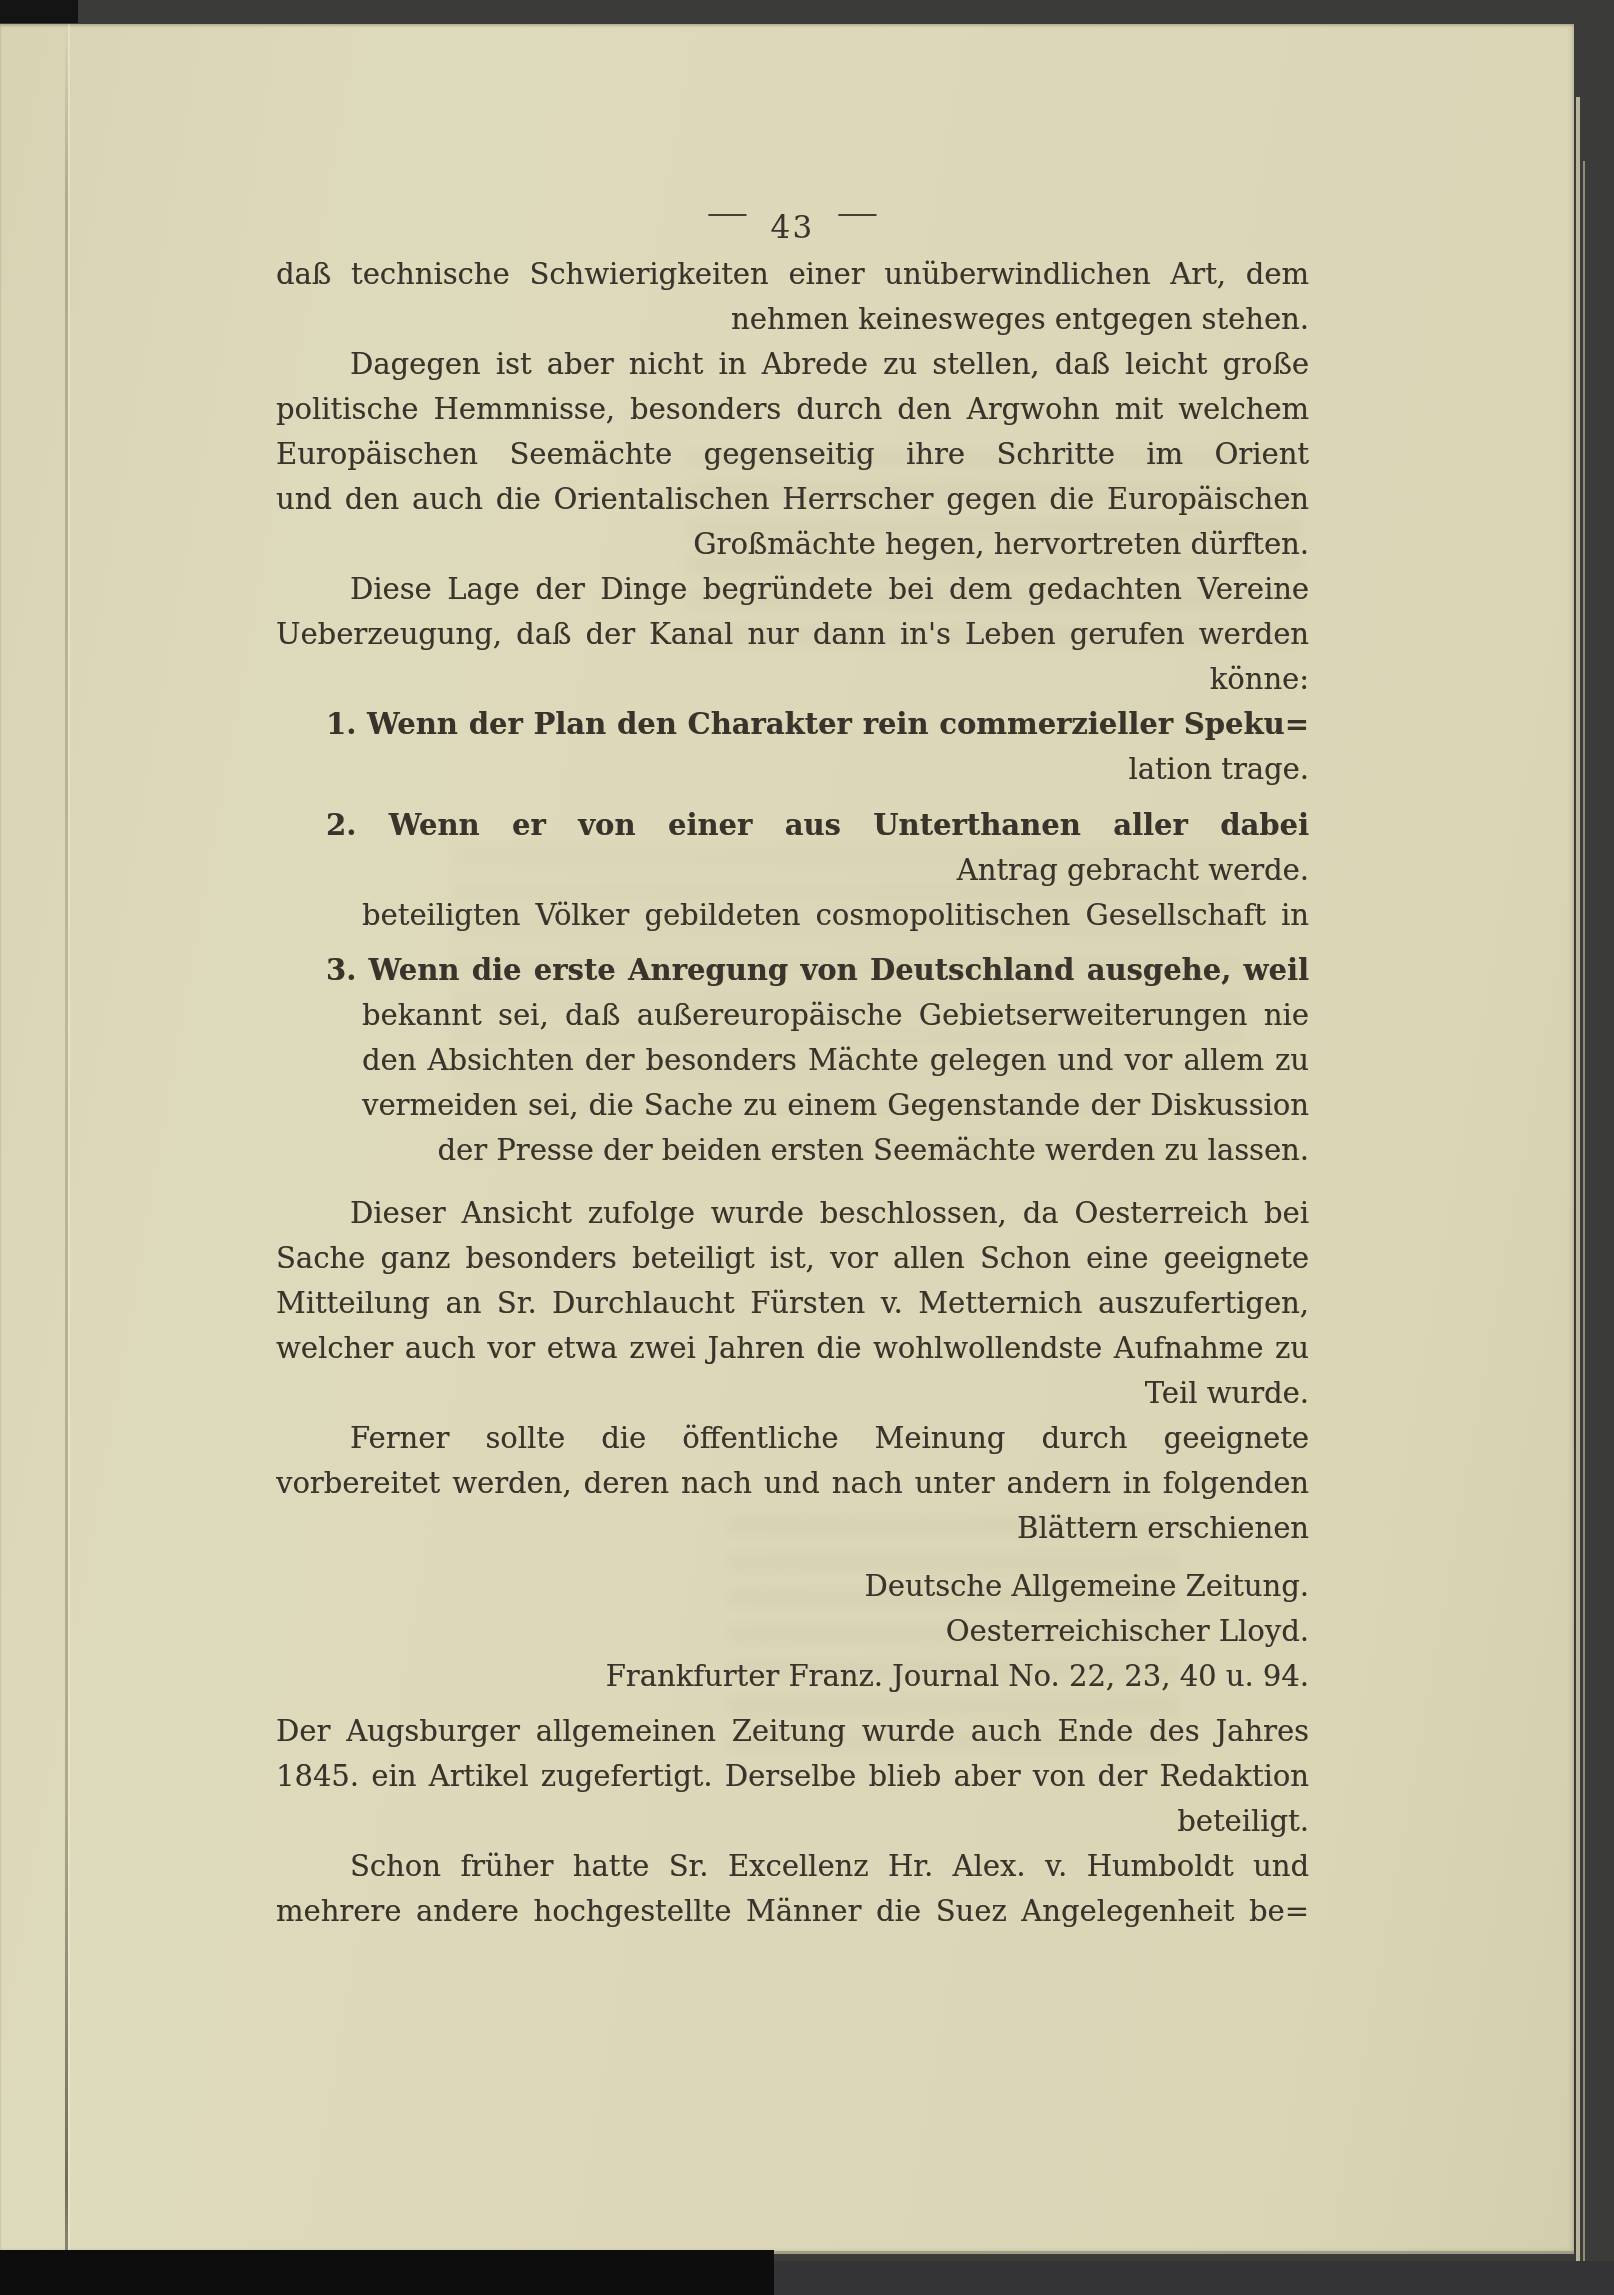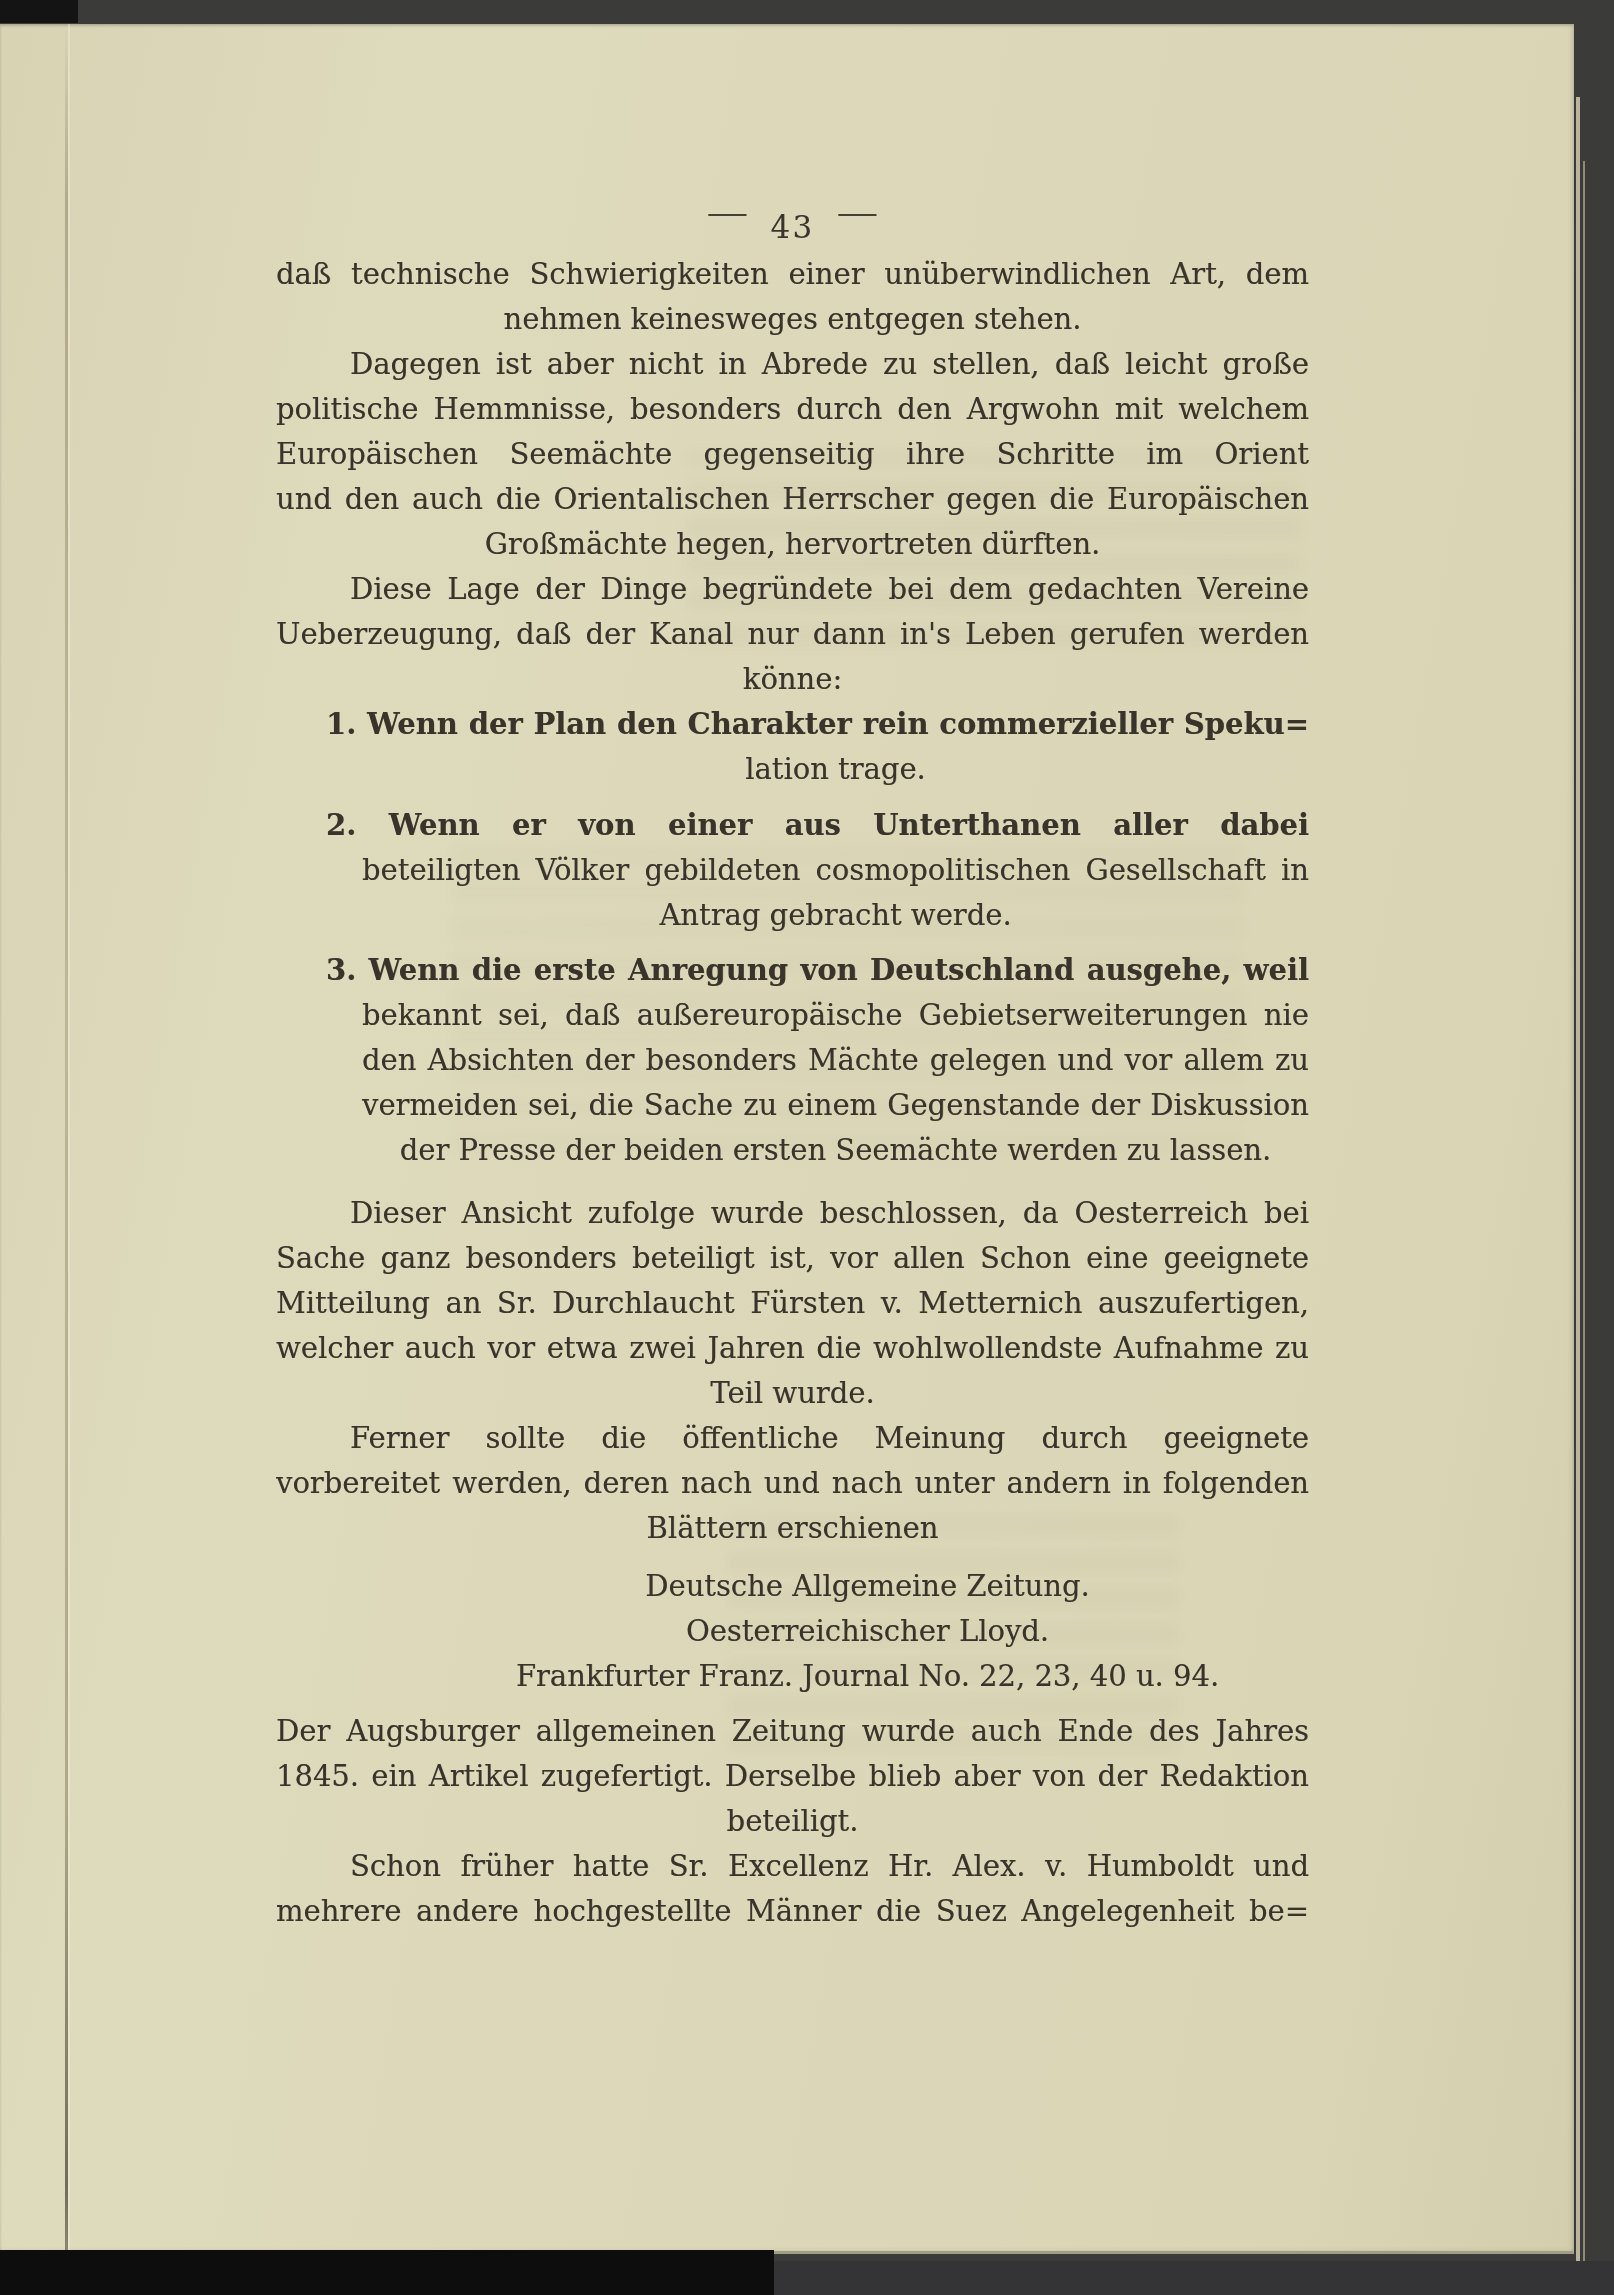--- a/index.html
+++ b/index.html
@@ -47,21 +47,21 @@
     font-size:31px;color:#3a352c;
   }
   .pagehead .dash{display:inline-block;transform:scaleX(1.35);color:#454035;}
   .pagehead .num{letter-spacing:2.4px;margin-top:30px;}
   
   .textblock{
     position:absolute;left:276px;top:228px;width:1033px;
     font-size:29px;color:#39342b;
     text-shadow:0.3px 0.3px 0.4px rgba(57,52,43,.45);
   }
-  .line{height:45px;line-height:45px;overflow:hidden;text-align:center;}
+  .line{height:45px;line-height:45px;overflow:hidden;text-align:right;}
   .j{text-align:justify;text-align-last:justify;}
   .ind{padding-left:74px;}
   .li-first{padding-left:50px;font-weight:bold;}
   .li-cont{padding-left:86px;}
   .np{padding-left:150px;}
   .mt12{margin-top:9.7px;}
   .mt14{margin-top:11.3px;}
   .mt16{margin-top:13px;}
   .mt22{margin-top:18px;}
 </style>
@@ -102,22 +102,22 @@
       <div class="line">könne:</div>
     </div>
 
     <div class="para">
       <div class="line j li-first">1. Wenn der Plan den Charakter rein commerzieller Speku=</div>
       <div class="line li-cont">lation trage.</div>
     </div>
 
     <div class="para mt14">
       <div class="line j li-first">2. Wenn er von einer aus Unterthanen aller dabei hauptsächlich</div>
+      <div class="line li-cont">Antrag gebracht werde.</div>
       <div class="line j li-cont">beteiligten Völker gebildeten cosmopolitischen Gesellschaft in</div>
-      <div class="line li-cont">Antrag gebracht werde.</div>
     </div>
 
     <div class="para mt12">
       <div class="line j li-first">3. Wenn die erste Anregung von Deutschland ausgehe, weil es</div>
       <div class="line j li-cont">bekannt sei, daß außereuropäische Gebietserweiterungen nie in</div>
       <div class="line j li-cont">den Absichten der besonders Mächte gelegen und vor allem zu</div>
       <div class="line j li-cont">vermeiden sei, die Sache zu einem Gegenstande der Diskussion zu</div>
       <div class="line li-cont">der Presse der beiden ersten Seemächte werden zu lassen.</div>
     </div>
 

